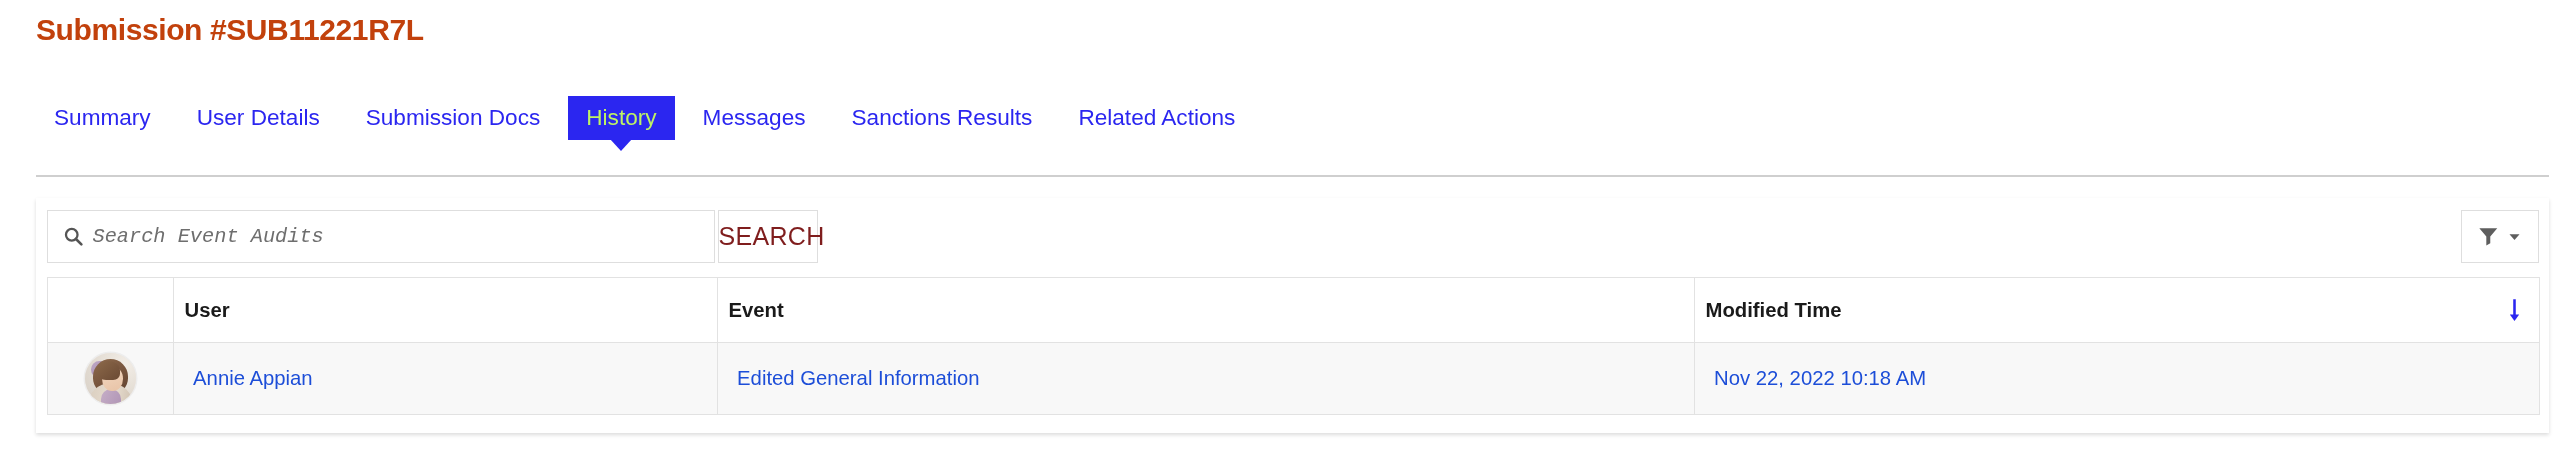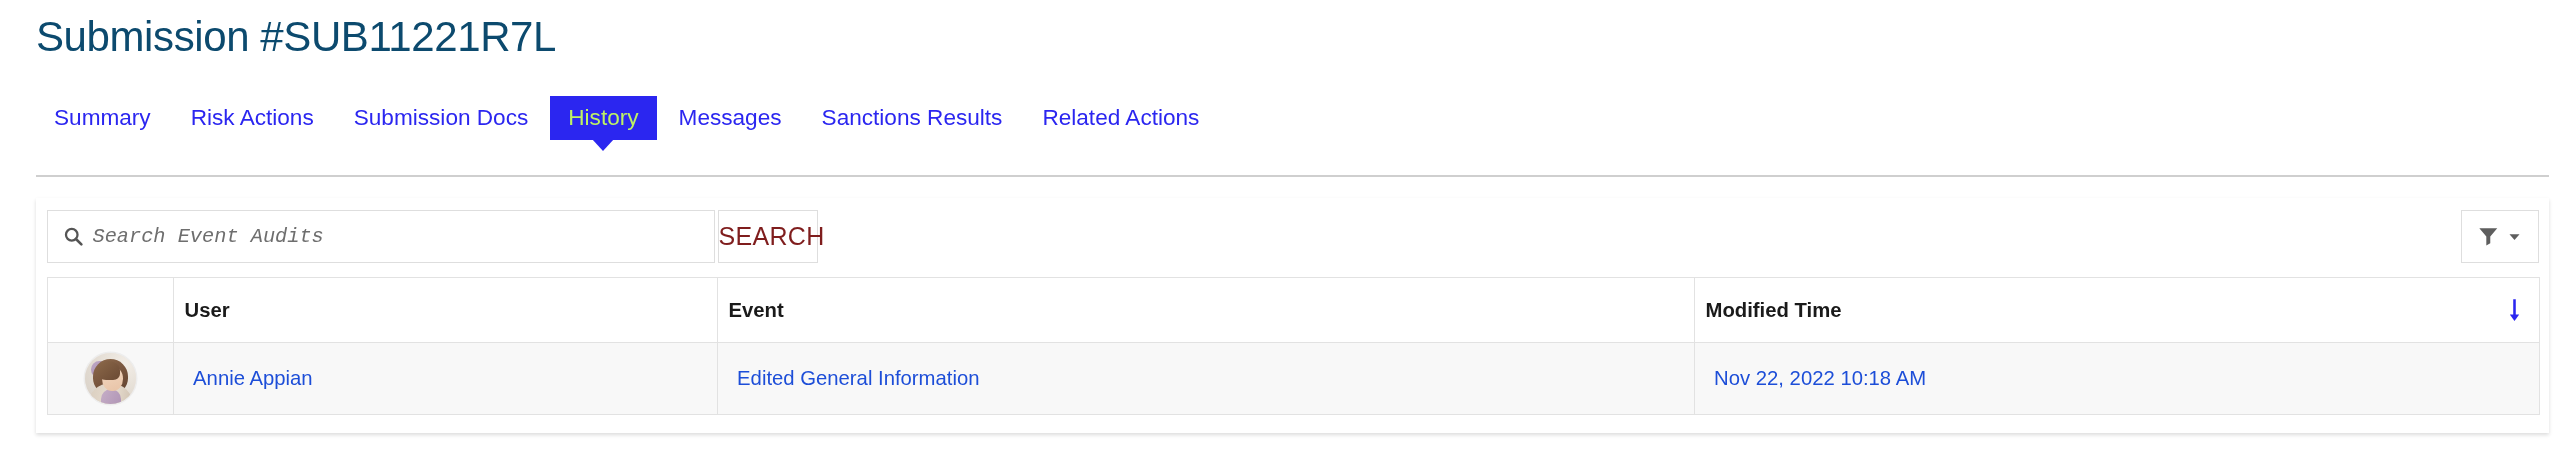--- a/index.html
+++ b/index.html
@@ -18,37 +18,37 @@
     height: 467px;
     background: #ffffff;
     overflow: hidden;
   }
 
   
   .page-title {
     position: absolute;
     left: 36px;
     top: 12px;
-    font-size: 42px;
-    font-weight: 400;
-    color: #0c4a6e;
+    font-size: 30px;
+    font-weight: 700;
+    color: #c2410c;
     letter-spacing: -0.4px;
     line-height: 1.2;
     white-space: nowrap;
   }
 
   
   .tabbar {
     position: absolute;
     left: 36px;
     top: 96px;
     height: 45px;
     display: flex;
     align-items: flex-start;
-    gap: 4px;
+    gap: 10px;
   }
 
   .tab {
     position: relative;
     font-size: 22.6px;
     color: #2B26F0;
     text-decoration: none;
     padding: 8.3px 18px 8.3px 18px;
     white-space: nowrap;
     line-height: 1.2;
@@ -281,21 +281,21 @@
 </style>
 </head>
 <body>
 
 <div class="page">
 
   <h1 class="page-title">Submission #SUB11221R7L</h1>
 
   <nav class="tabbar">
     <a class="tab">Summary</a>
-    <a class="tab">Risk Actions</a>
+    <a class="tab">User Details</a>
     <a class="tab">Submission Docs</a>
     <a class="tab active"><span>History</span><span class="tab-pointer"></span></a>
     <a class="tab">Messages</a>
     <a class="tab">Sanctions Results</a>
     <a class="tab">Related Actions</a>
   </nav>
 
   <div class="tab-divider"></div>
 
   <div class="card">

